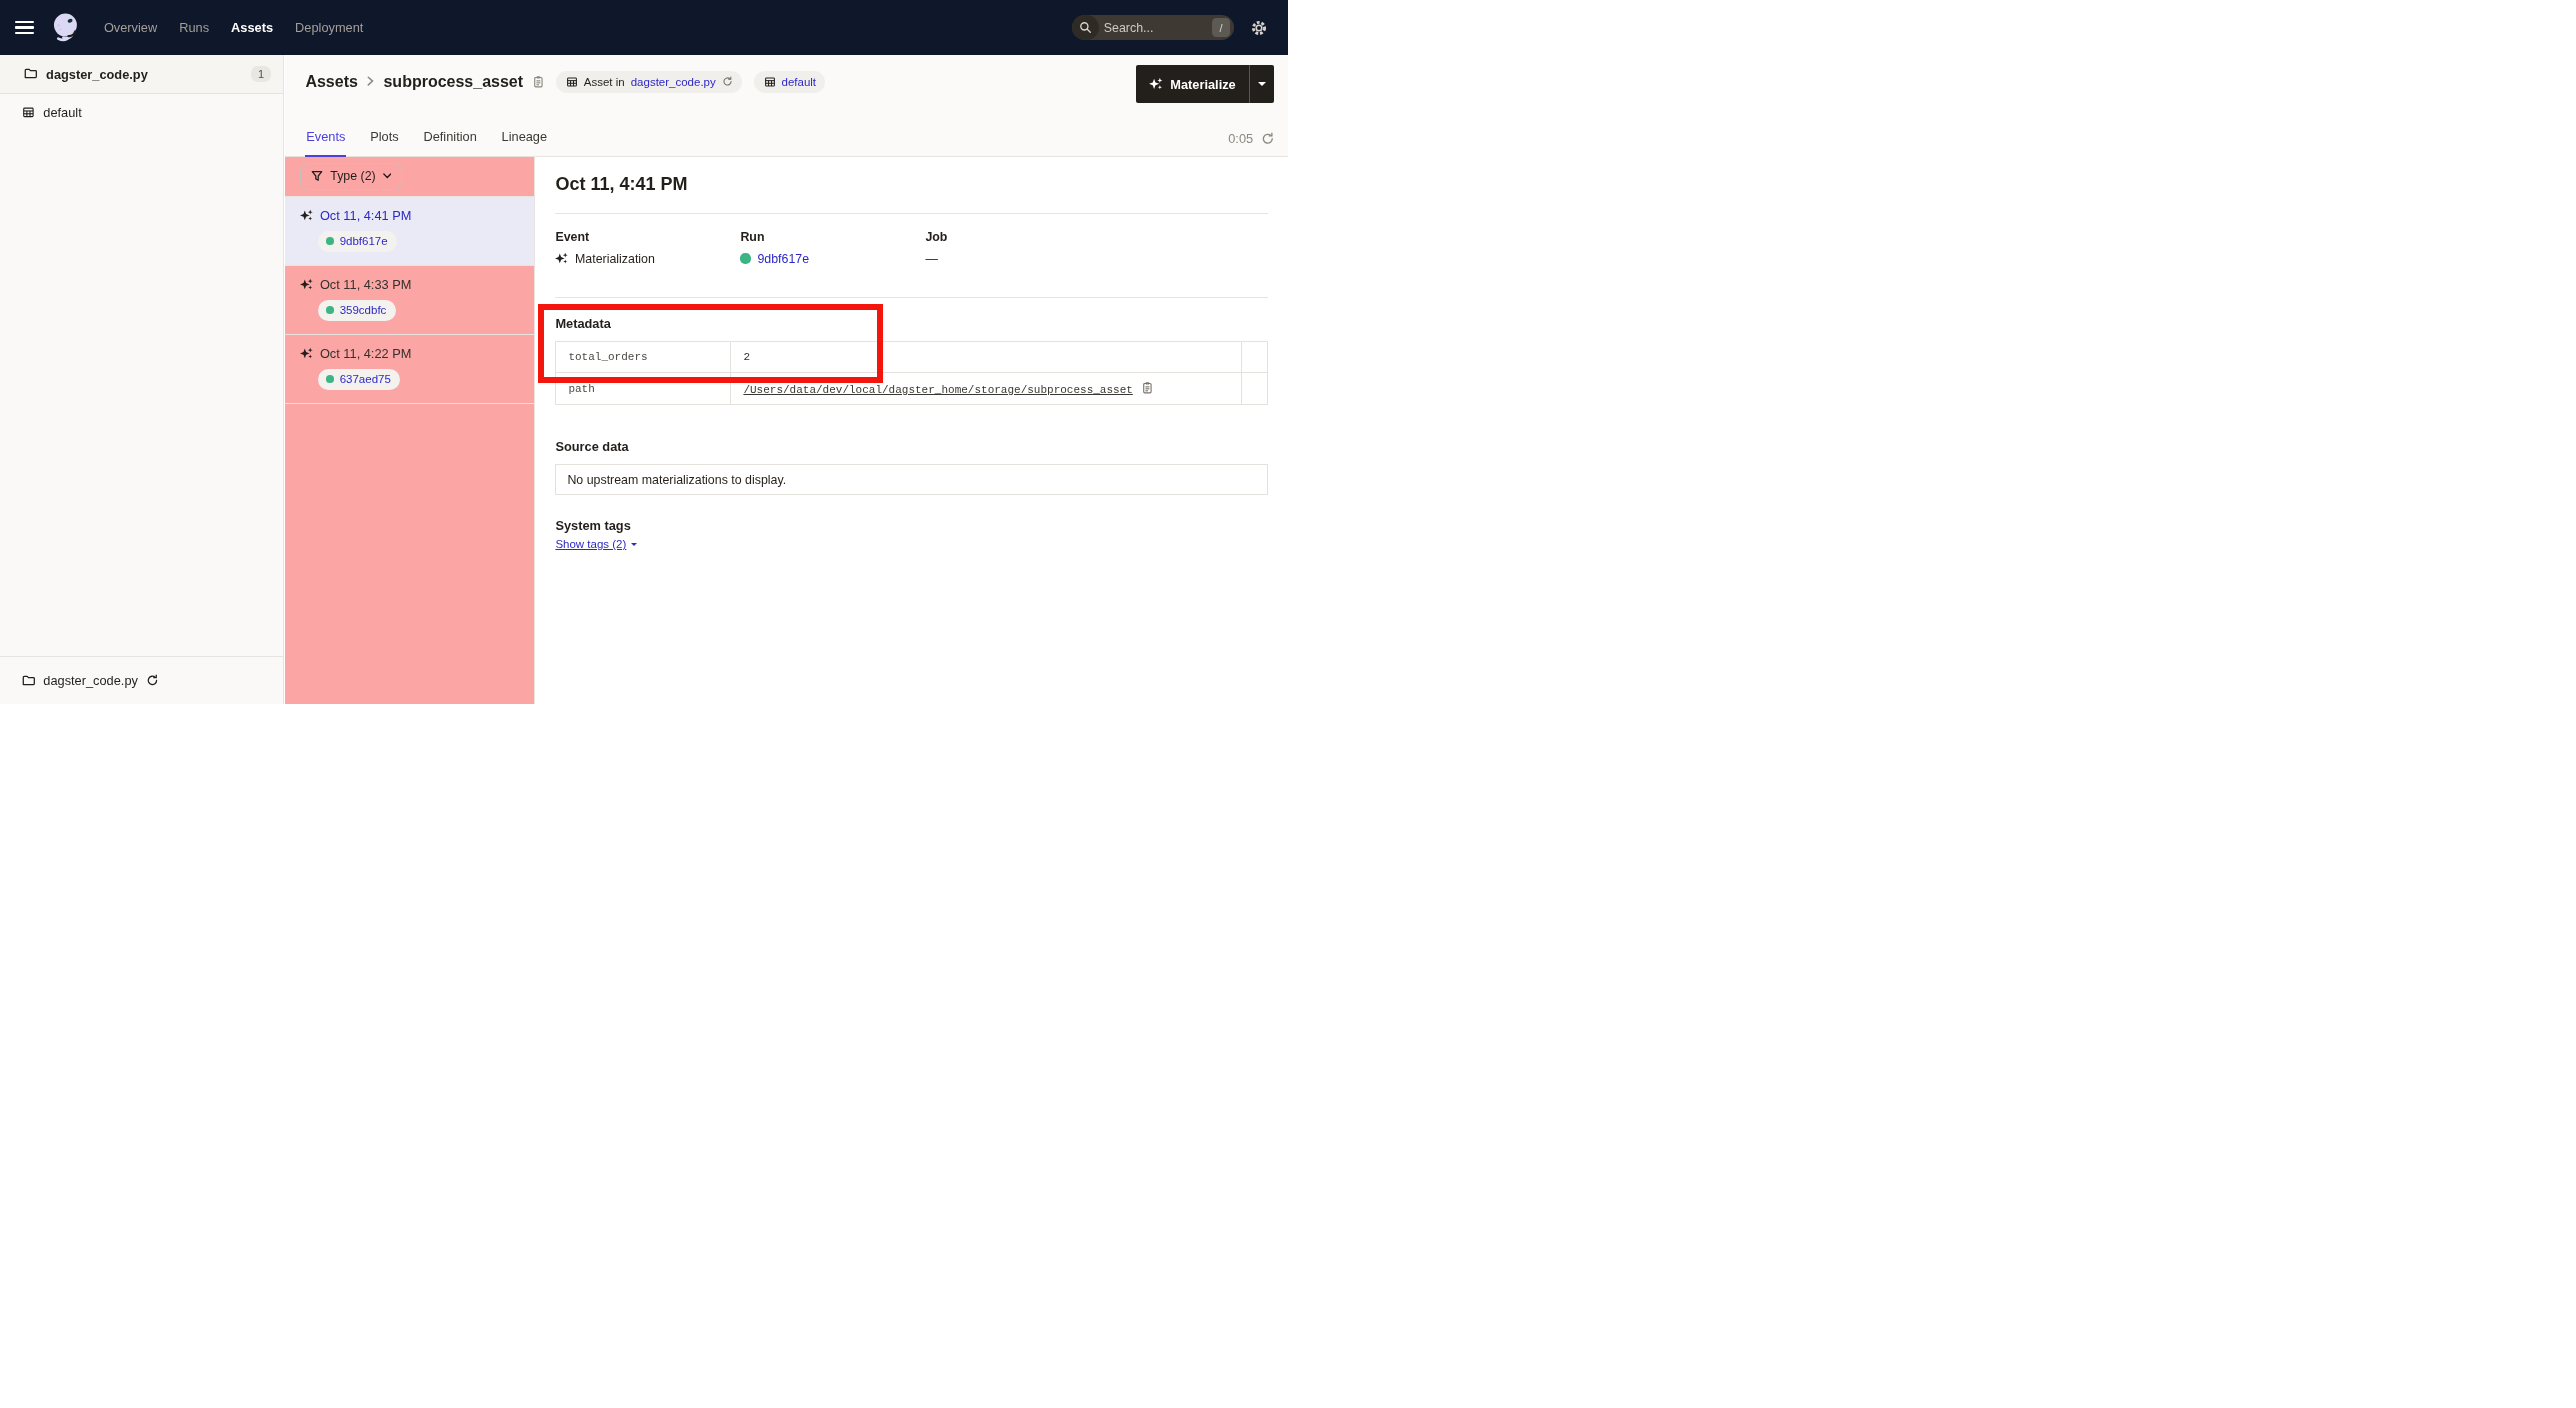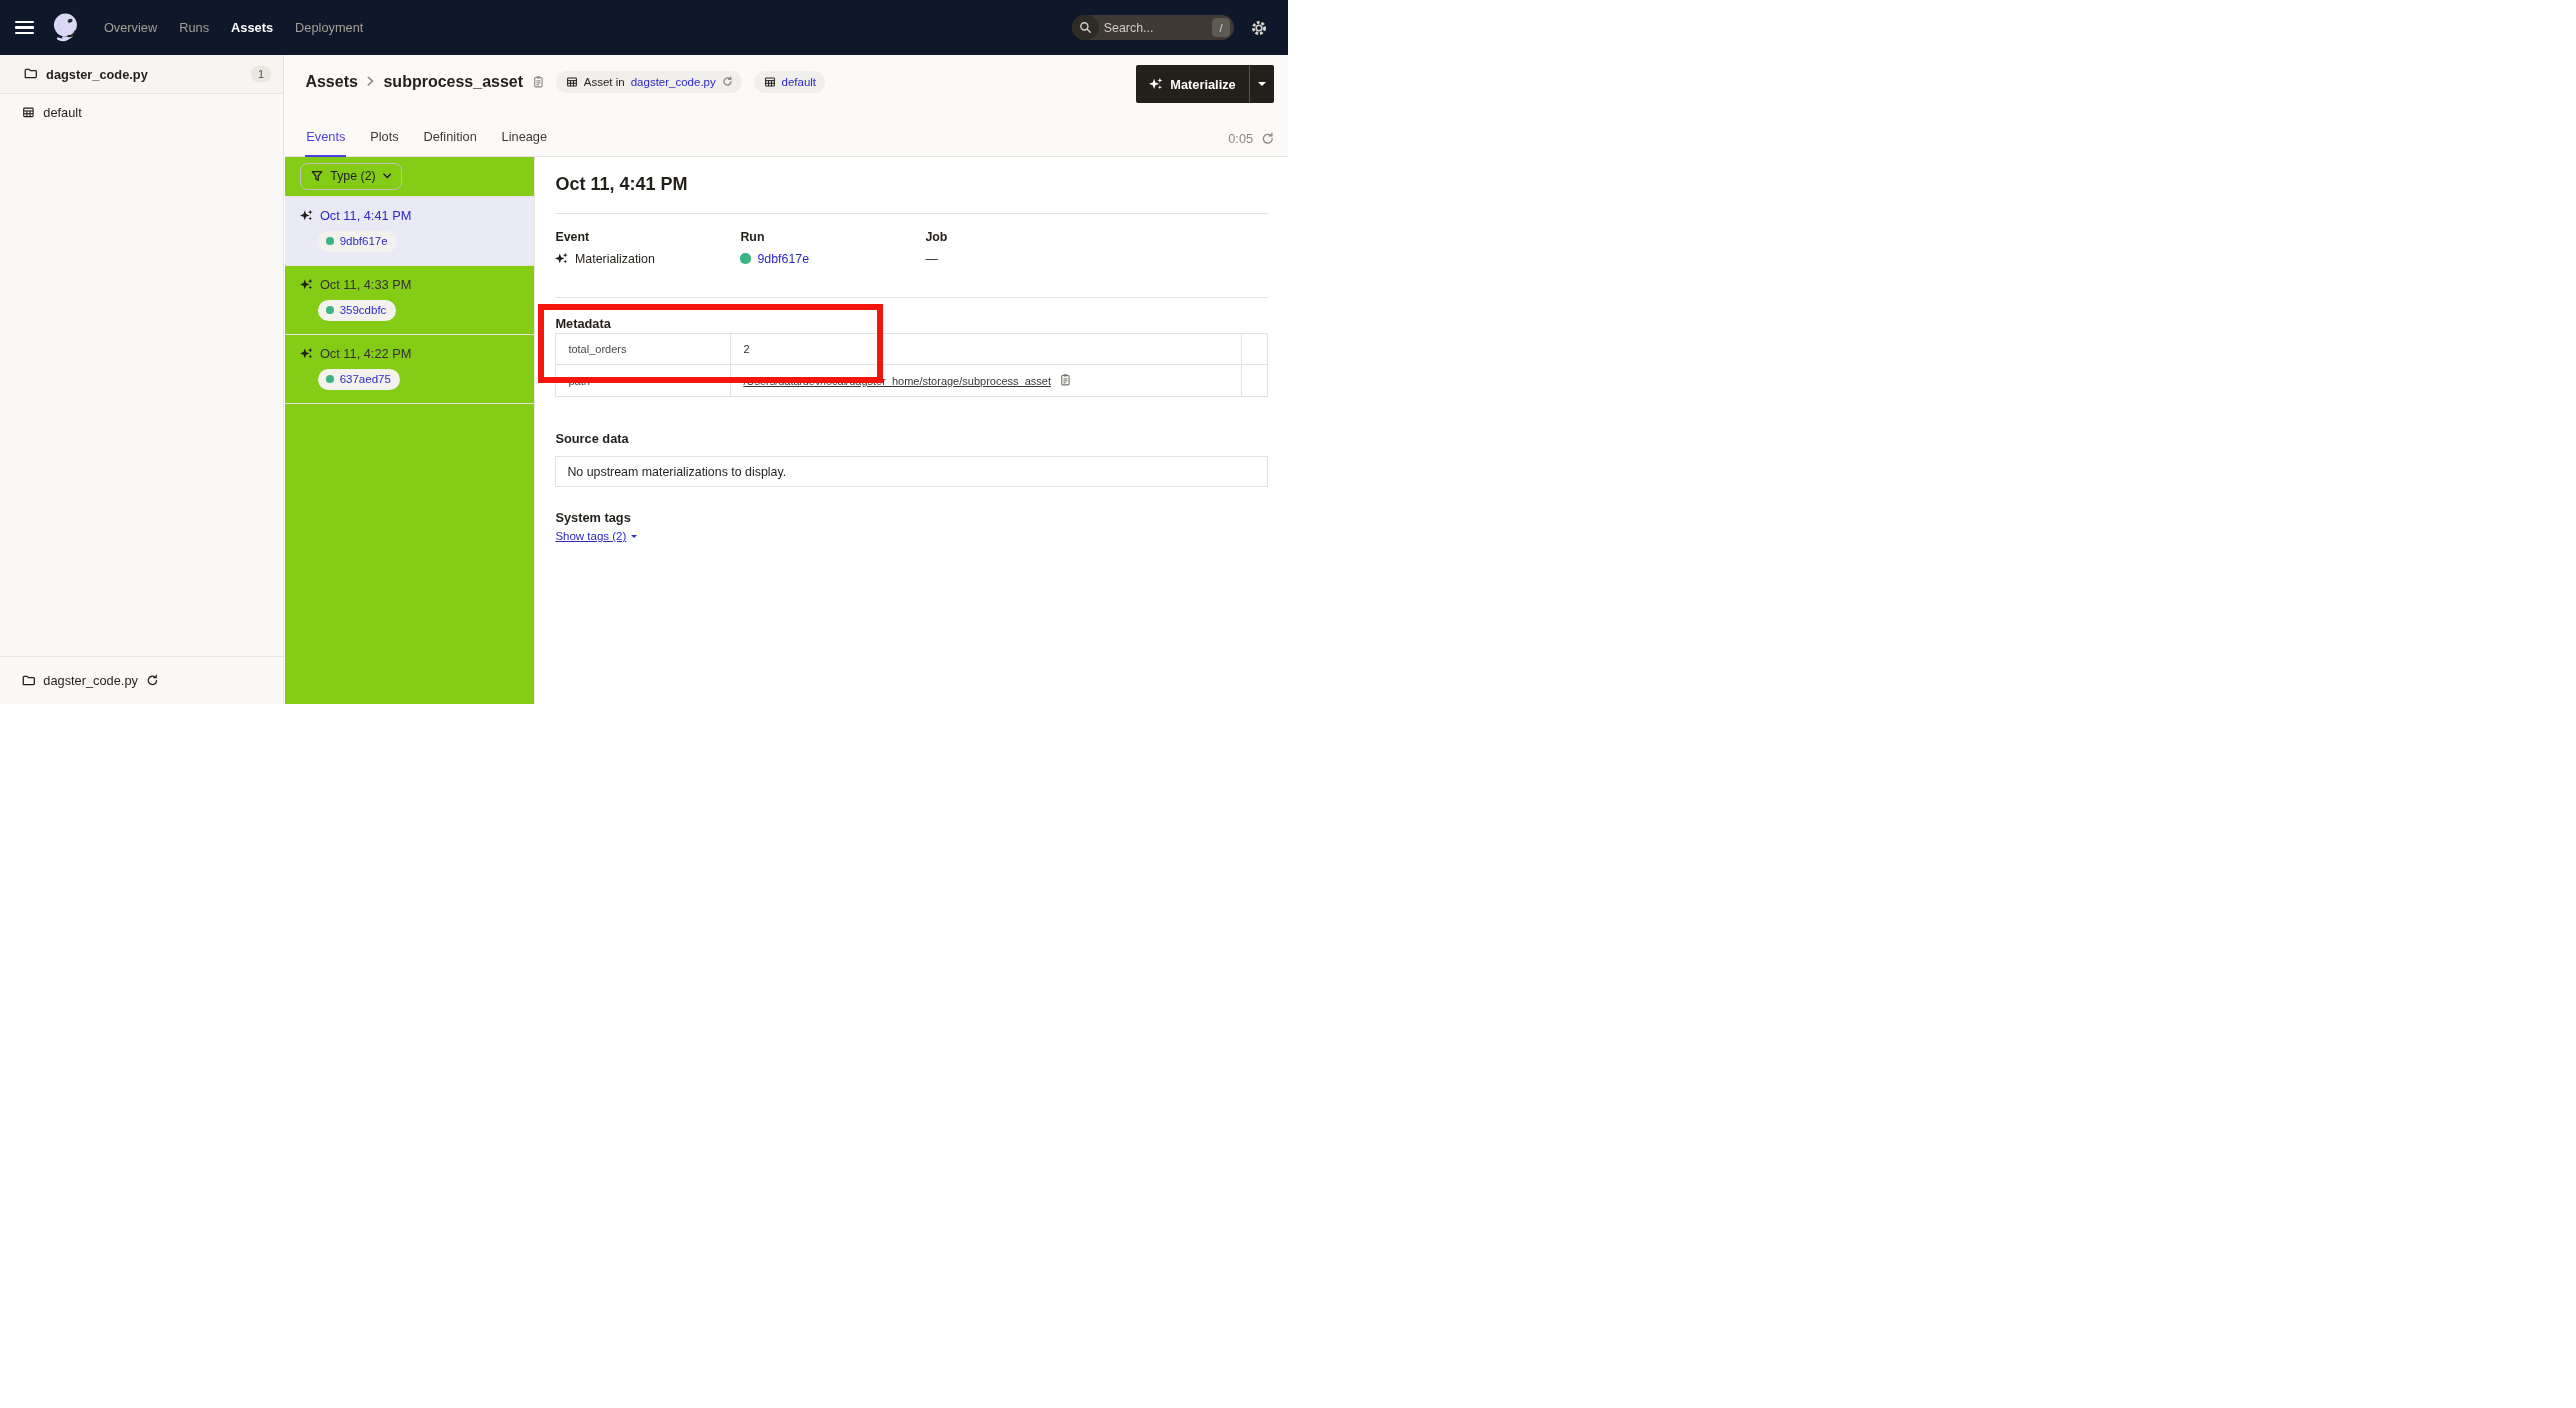--- a/index.html
+++ b/index.html
@@ -64,21 +64,21 @@
   .tabs { position:absolute; left:20.4px; bottom:-0.9px; display:flex; gap:23px; }
   .tab { padding:0 0.9px 11px; font-size:12.8px; font-weight:500; color:#3c3933; cursor:pointer;
          border-bottom:2.6px solid transparent;text-align:right; }
   .tab.active { color:#4a3fe0; border-bottom-color:#4a3fe0; }
   .timer { position:absolute; right:13.6px; bottom:10.2px; display:flex; align-items:center; gap:7.7px;
            color:#8d8880; font-size:12.8px; }
 
   
   .content { position:absolute; top:157px; left:285px; right:0; bottom:0; display:flex; }
 
-  .events-panel { width:250px; flex:none; background:#84cc16; border-right:0.9px solid #e7e4df; }
+  .events-panel { width:250px; flex:none; background:#fca5a5; border-right:0.9px solid #e7e4df; }
   .filter-bar { height:40px; display:flex; align-items:center; padding-left:15.3px;
                 border-bottom:0.9px solid #e7e4df; }
   .filter-btn { height:26.4px; border:0.9px solid #c6c2bb; border-radius:7.7px; background:transparent;
                 display:flex; align-items:center; gap:6.8px; padding:0 10.2px; font-size:12.4px;
                 color:#231f1b; cursor:pointer; font-family:inherit; }
   .event-row { height:69px; padding:11px 0 0 15.3px; border-bottom:0.9px solid #e7e4df; cursor:pointer; }
   .event-row.selected { background:#eaeaf6; }
   .ev-time { display:flex; align-items:center; gap:6.8px; font-size:12.8px; color:#34312c; }
   .event-row.selected .ev-time { color:#2d28c5; }
   .run-badge { margin:7.7px 0 0 18px; height:21px; background:#f4f2ef; border-radius:11px;
@@ -88,22 +88,22 @@
 
   .detail { flex:1; background:#ffffff; padding:17px 20.4px; }
   .detail-title { font-size:18px; font-weight:700; }
   .hdiv { height:0.9px; background:#e7e4df; }
   .d1 { margin-top:18px; } .d2 { margin-top:31px; }
   .cols { display:flex; margin-top:16px; }
   .col { width:185px; }
   .col-label { font-size:12.4px; font-weight:700; }
   .col-value { margin-top:7.7px; display:flex; align-items:center; gap:6.8px; font-size:12.4px; }
   .section-h { margin-top:19px; font-size:12.8px; font-weight:700; }
-  .meta-table { margin-top:2px; width:100%; border-collapse:collapse;
-                font-family:Liberation Sans, sans-serif; font-size:11px; }
+  .meta-table { margin-top:10px; width:100%; border-collapse:collapse;
+                font-family:Liberation Mono, monospace; font-size:11px; }
   .meta-table td { border:0.9px solid #e5e2dd; padding:0 12px; }
   .meta-table tr.r1 td { height:31px; }
   .meta-table tr.r2 td { height:32px; }
   td.k { width:175px; color:#4b4843; }
   td.end { width:25.6px; }
   td.v { color:#2f2d29; }
   .path-link { color:#3a3833; text-decoration:underline; cursor:pointer; }
   .v-copy { display:inline-block; vertical-align:-1.7px; margin-left:7.7px; cursor:pointer; }
   .empty-box { margin-top:9.4px; border:0.9px solid #e5e2dd; height:31.5px; display:flex;
                align-items:center; padding:0 11px; font-size:12.4px; background:#fff; }

